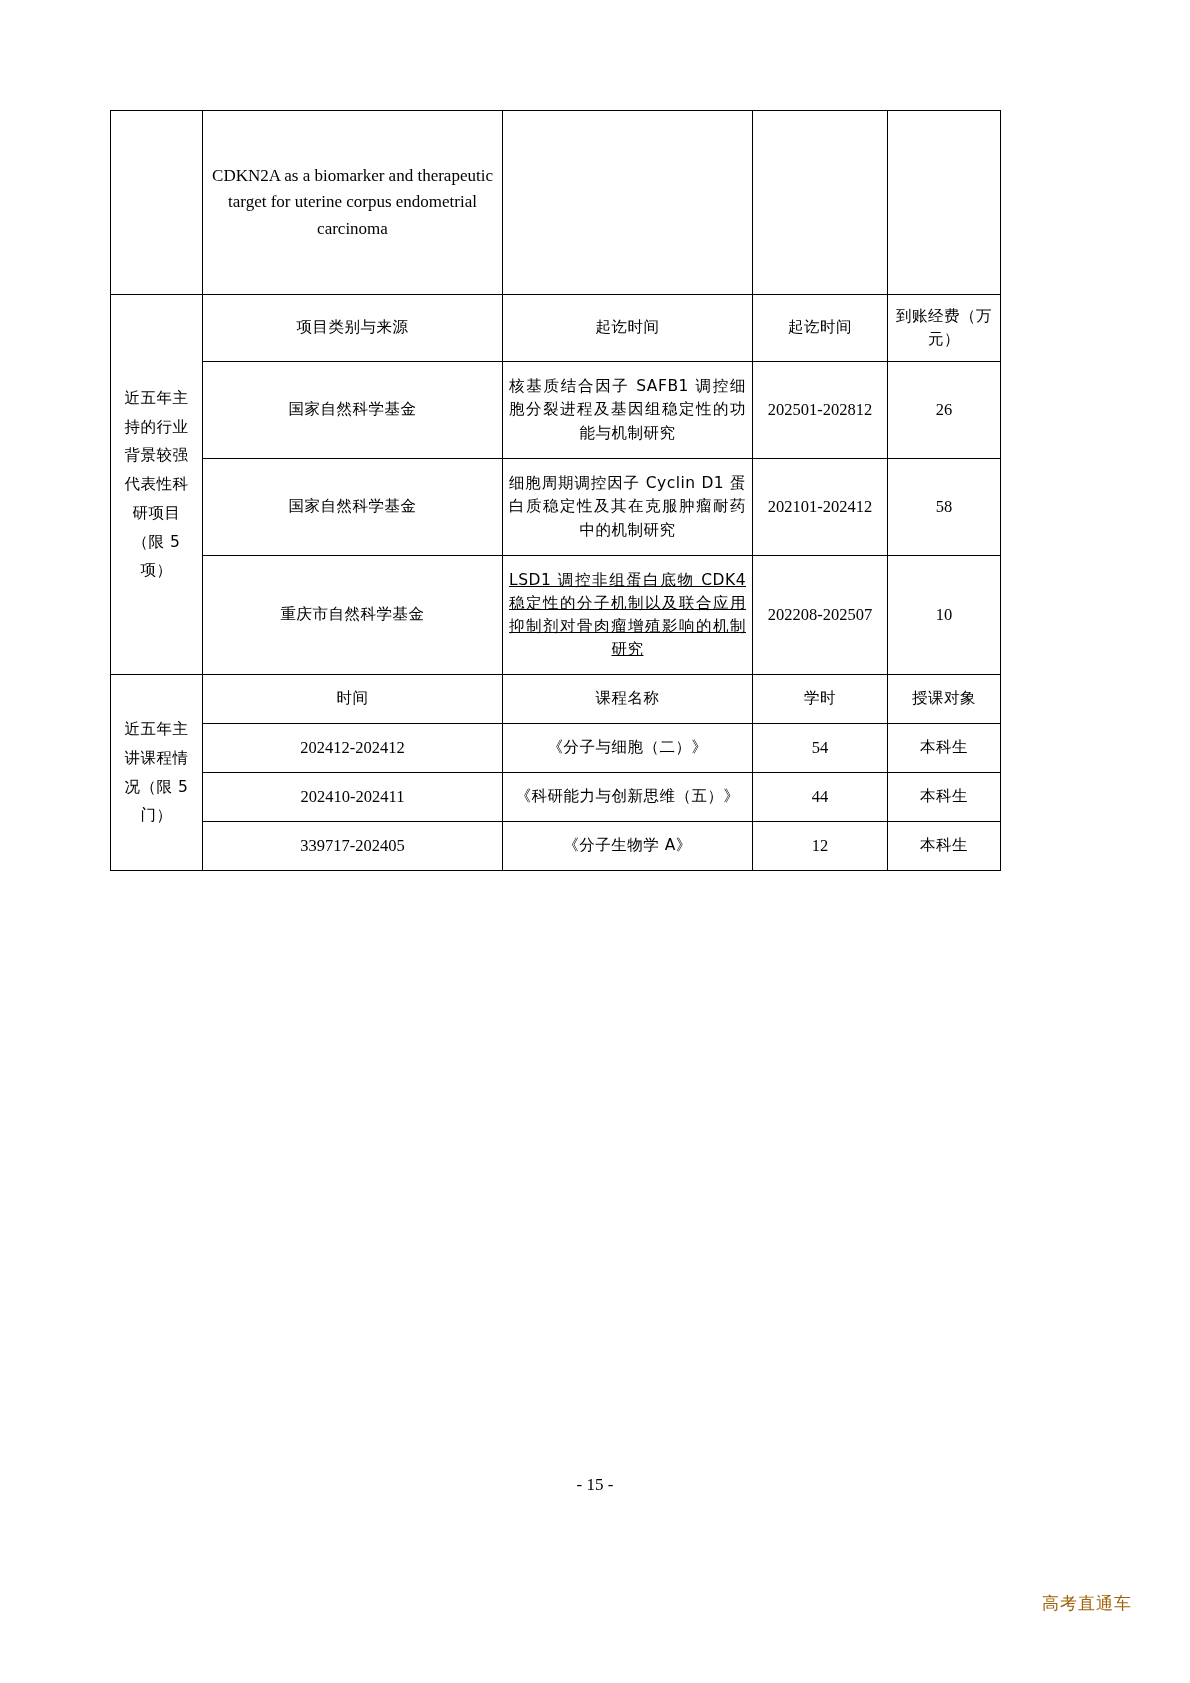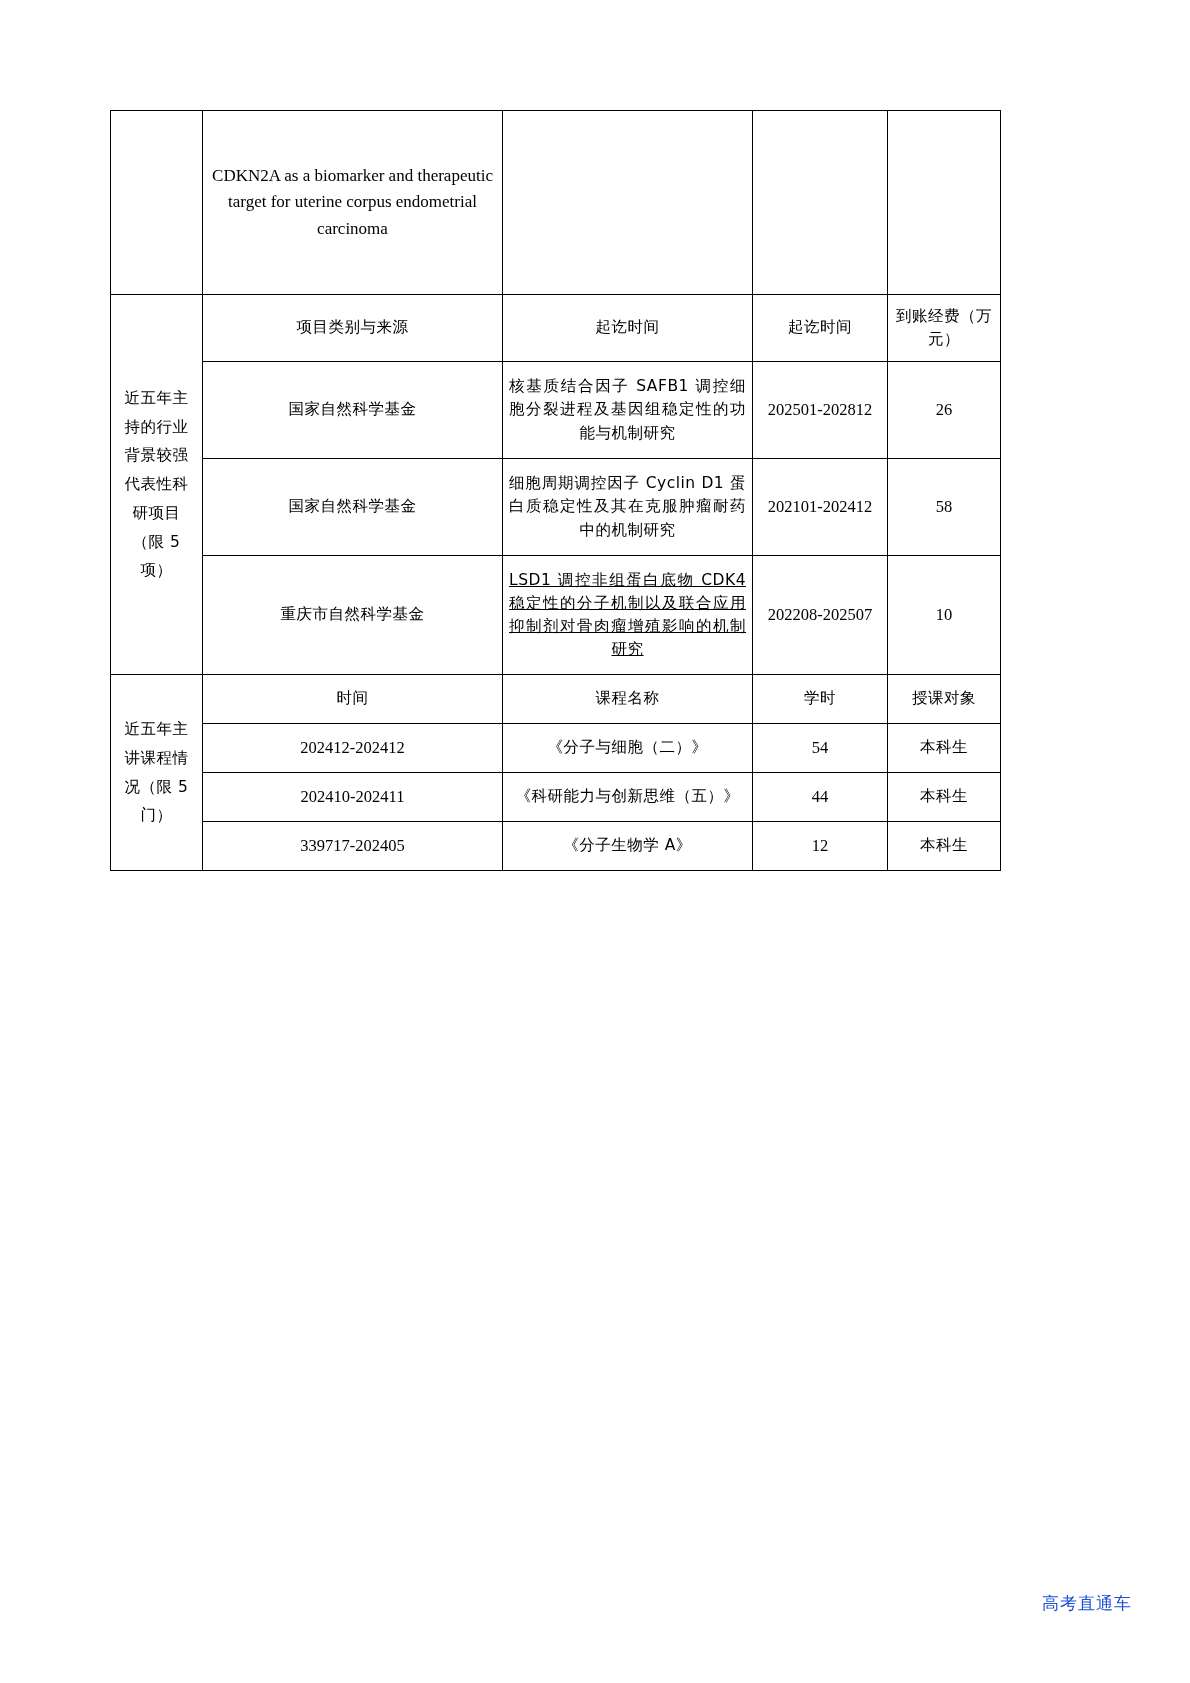--- a/index.html
+++ b/index.html
@@ -68,21 +68,21 @@
     text-align: center;
     font-size: 17px;
     font-family: "Liberation Serif", serif;
   }
   .watermark {
     position: absolute;
     right: 58px;
     top: 1592px;
     font-family: "DejaVu Sans", sans-serif;
     font-size: 17px;
-    color: #1d4ed8;
+    color: #a16207;
     letter-spacing: 1px;
   }
   .nowrapnum { white-space: nowrap; }
 </style>
 </head>
 <body>
 
 <div class="page">
 
   <table class="doc-table">
@@ -156,15 +156,16 @@
 
       <tr>
         <td class="nowrapnum" style="height:40px;">339717-202405</td>
         <td class="cn">《分子生物学 A》</td>
         <td>12</td>
         <td class="cn">本科生</td>
       </tr>
     </tbody>
   </table>
 
+  <div class="page-number">- 15 -</div>
   <div class="watermark">高考直通车</div>
 
 </div>
 
 </body></html>

